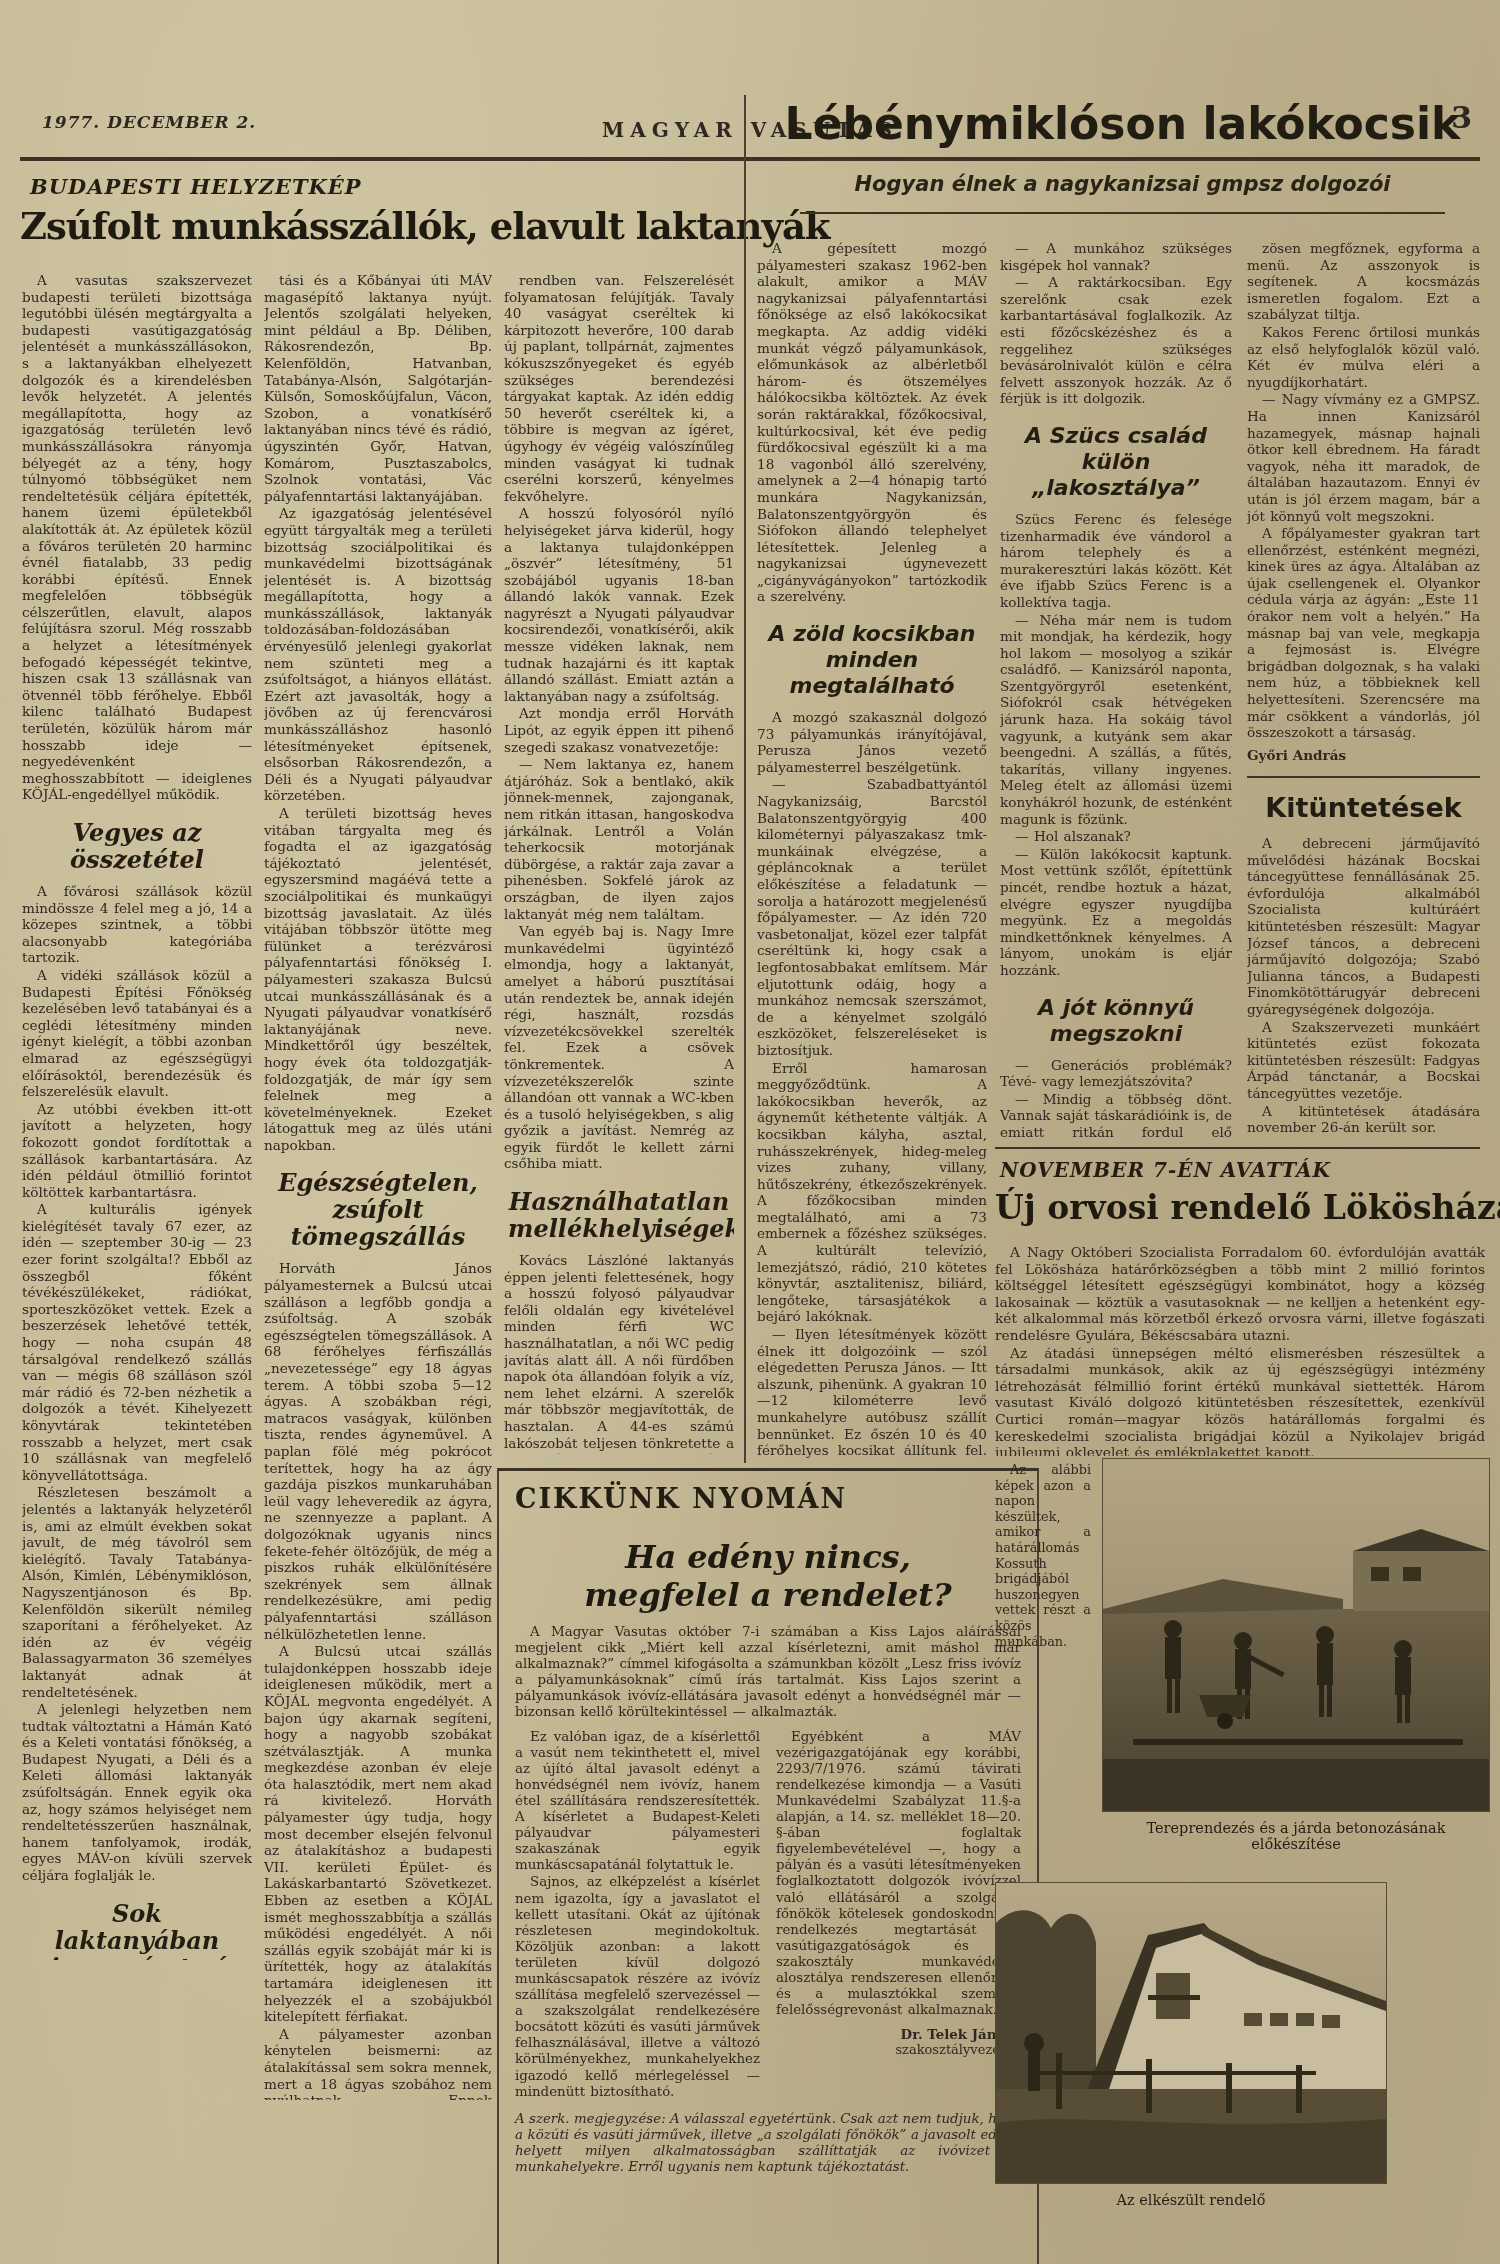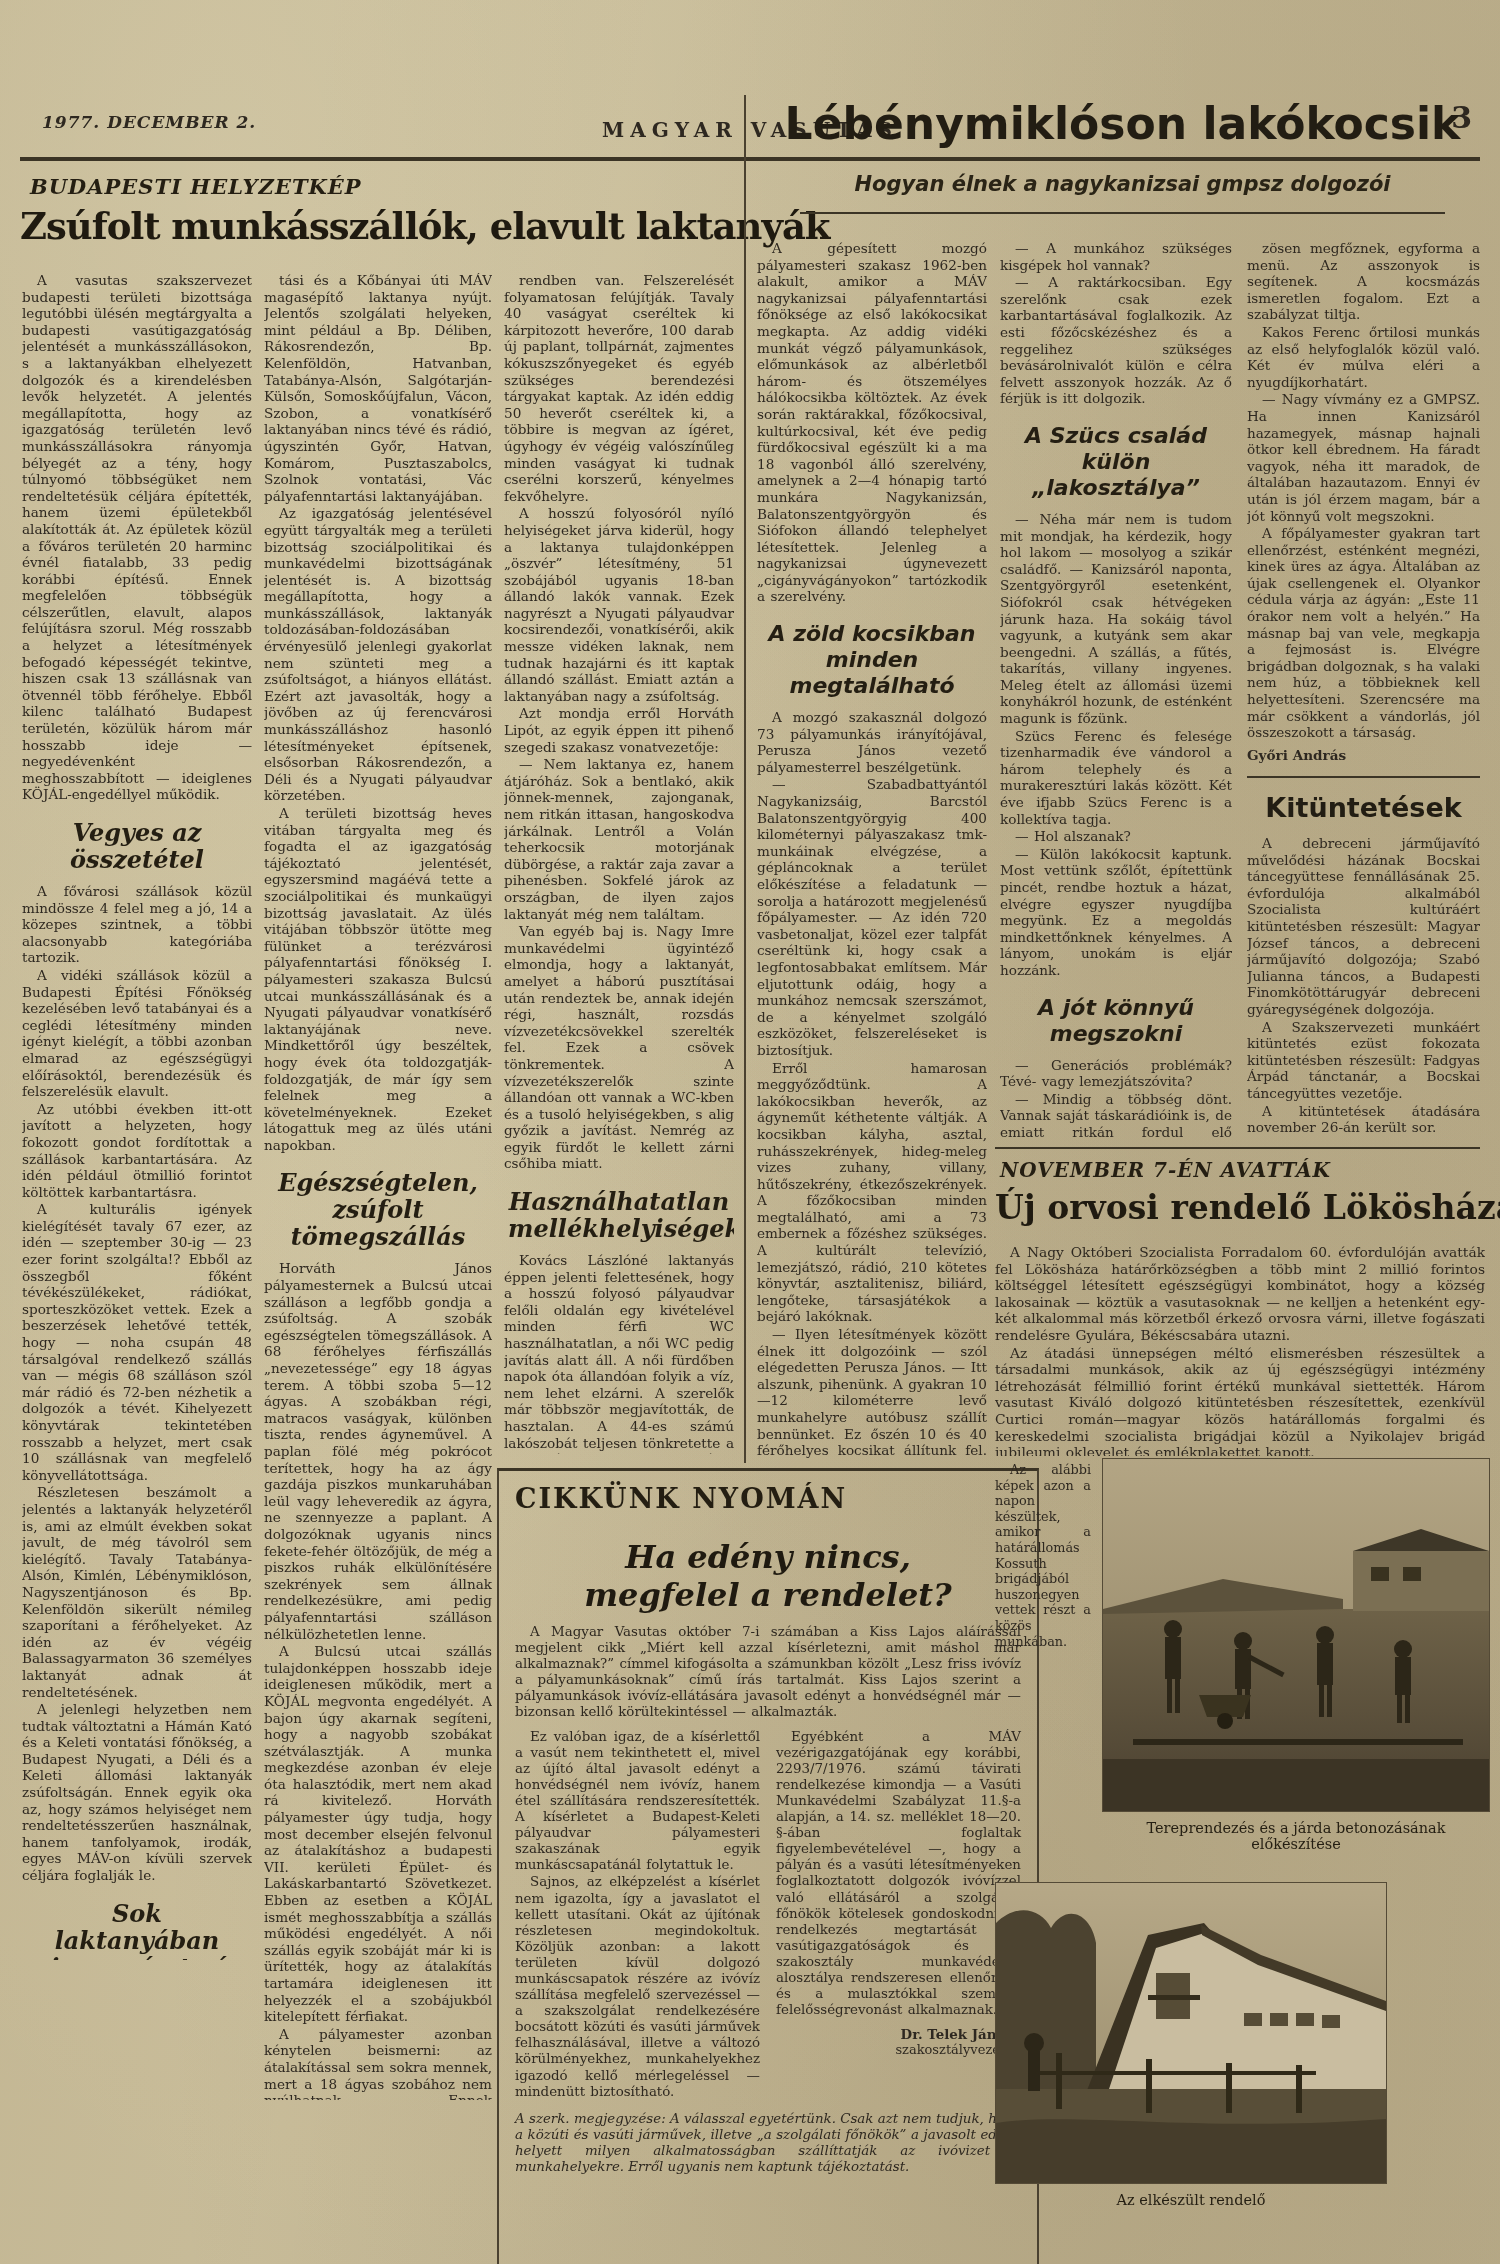--- a/index.html
+++ b/index.html
@@ -120,22 +120,22 @@
         <div class="subhead">A zöld kocsikban minden megtalálható</div>
         <div class="para">A mozgó szakasznál dolgozó 73 pályamunkás irányítójával, Perusza János vezető pályamesterrel beszélgetünk.</div>
         <div class="para">— Szabadbattyántól Nagykanizsáig, Barcstól Balatonszentgyörgyig 400 kilométernyi pályaszakasz tmk-munkáinak elvégzése, a gépláncoknak a terület előkészítése a feladatunk — sorolja a határozott megjelenésű főpályamester. — Az idén 720 vasbetonaljat, közel ezer talpfát cseréltünk ki, hogy csak a legfontosabbakat említsem. Már eljutottunk odáig, hogy a munkához nemcsak szerszámot, de a kényelmet szolgáló eszközöket, felszereléseket is biztosítjuk.</div>
         <div class="para">Erről hamarosan meggyőződtünk. A lakókocsikban heverők, az ágyneműt kéthetente váltják. A kocsikban kályha, asztal, ruhásszekrények, hideg-meleg vizes zuhany, villany, hűtőszekrény, étkezőszekrények. A főzőkocsiban minden megtalálható, ami a 73 embernek a főzéshez szükséges. A kultúrált televízió, lemezjátszó, rádió, 210 kötetes könyvtár, asztalitenisz, biliárd, lengőteke, társasjátékok a bejáró lakóknak.</div>
         <div class="para">— Ilyen létesítmények között élnek itt dolgozóink — szól elégedetten Perusza János. — Itt alszunk, pihenünk. A gyakran 10—12 kilométerre levő munkahelyre autóbusz szállít bennünket. Ez őszén 10 és 40 férőhelyes kocsikat állítunk fel. Ugyanez a busz esténként a 80 kilométeres körzetben lakókat hazaviszi.</div>
       </div>
     <div class="abs col" style="left:1000px; top:240px; width:232px; height:903px;">
         <div class="para">— A munkához szükséges kisgépek hol vannak?</div>
         <div class="para">— A raktárkocsiban. Egy szerelőnk csak ezek karbantartásával foglalkozik. Az esti főzőcskézéshez és a reggelihez szükséges bevásárolnivalót külön e célra felvett asszonyok hozzák. Az ő férjük is itt dolgozik.</div>
         <div class="subhead">A Szücs család külön „lakosztálya”</div>
+        <div class="para">Szücs Ferenc és felesége tizenharmadik éve vándorol a három telephely és a murakeresztúri lakás között. Két éve ifjabb Szücs Ferenc is a kollektíva tagja.</div>
         <div class="para">— Néha már nem is tudom mit mondjak, ha kérdezik, hogy hol lakom — mosolyog a szikár családfő. — Kanizsáról naponta, Szentgyörgyről esetenként, Siófokról csak hétvégeken járunk haza. Ha sokáig távol vagyunk, a kutyánk sem akar beengedni. A szállás, a fűtés, takarítás, villany ingyenes. Meleg ételt az állomási üzemi konyhákról hozunk, de esténként magunk is főzünk.</div>
-        <div class="para">Szücs Ferenc és felesége tizenharmadik éve vándorol a három telephely és a murakeresztúri lakás között. Két éve ifjabb Szücs Ferenc is a kollektíva tagja.</div>
         <div class="para">— Hol alszanak?</div>
         <div class="para">— Külön lakókocsit kaptunk. Most vettünk szőlőt, építettünk pincét, rendbe hoztuk a házat, elvégre egyszer nyugdíjba megyünk. Ez a megoldás mindkettőnknek kényelmes. A lányom, unokám is eljár hozzánk.</div>
         <div class="subhead">A jót könnyű megszokni</div>
         <div class="para">— Generációs problémák? Tévé- vagy lemezjátszóvita?</div>
         <div class="para">— Mindig a többség dönt. Vannak saját táskarádióink is, de emiatt ritkán fordul elő veszedelem. Este általában kö-</div>
       </div>
     <div class="abs col" style="left:1247px; top:240px; width:233px; height:526px;">
         <div class="para">zösen megfőznek, egyforma a menü. Az asszonyok is segítenek. A kocsmázás ismeretlen fogalom. Ezt a szabályzat tiltja.</div>
         <div class="para">Kakos Ferenc őrtilosi munkás az első helyfoglalók közül való. Két év múlva eléri a nyugdíjkorhatárt.</div>
         <div class="para">— Nagy vívmány ez a GMPSZ. Ha innen Kanizsáról hazamegyek, másnap hajnali ötkor kell ébrednem. Ha fáradt vagyok, néha itt maradok, de általában hazautazom. Ennyi év után is jól érzem magam, bár a jót könnyű volt megszokni.</div>

